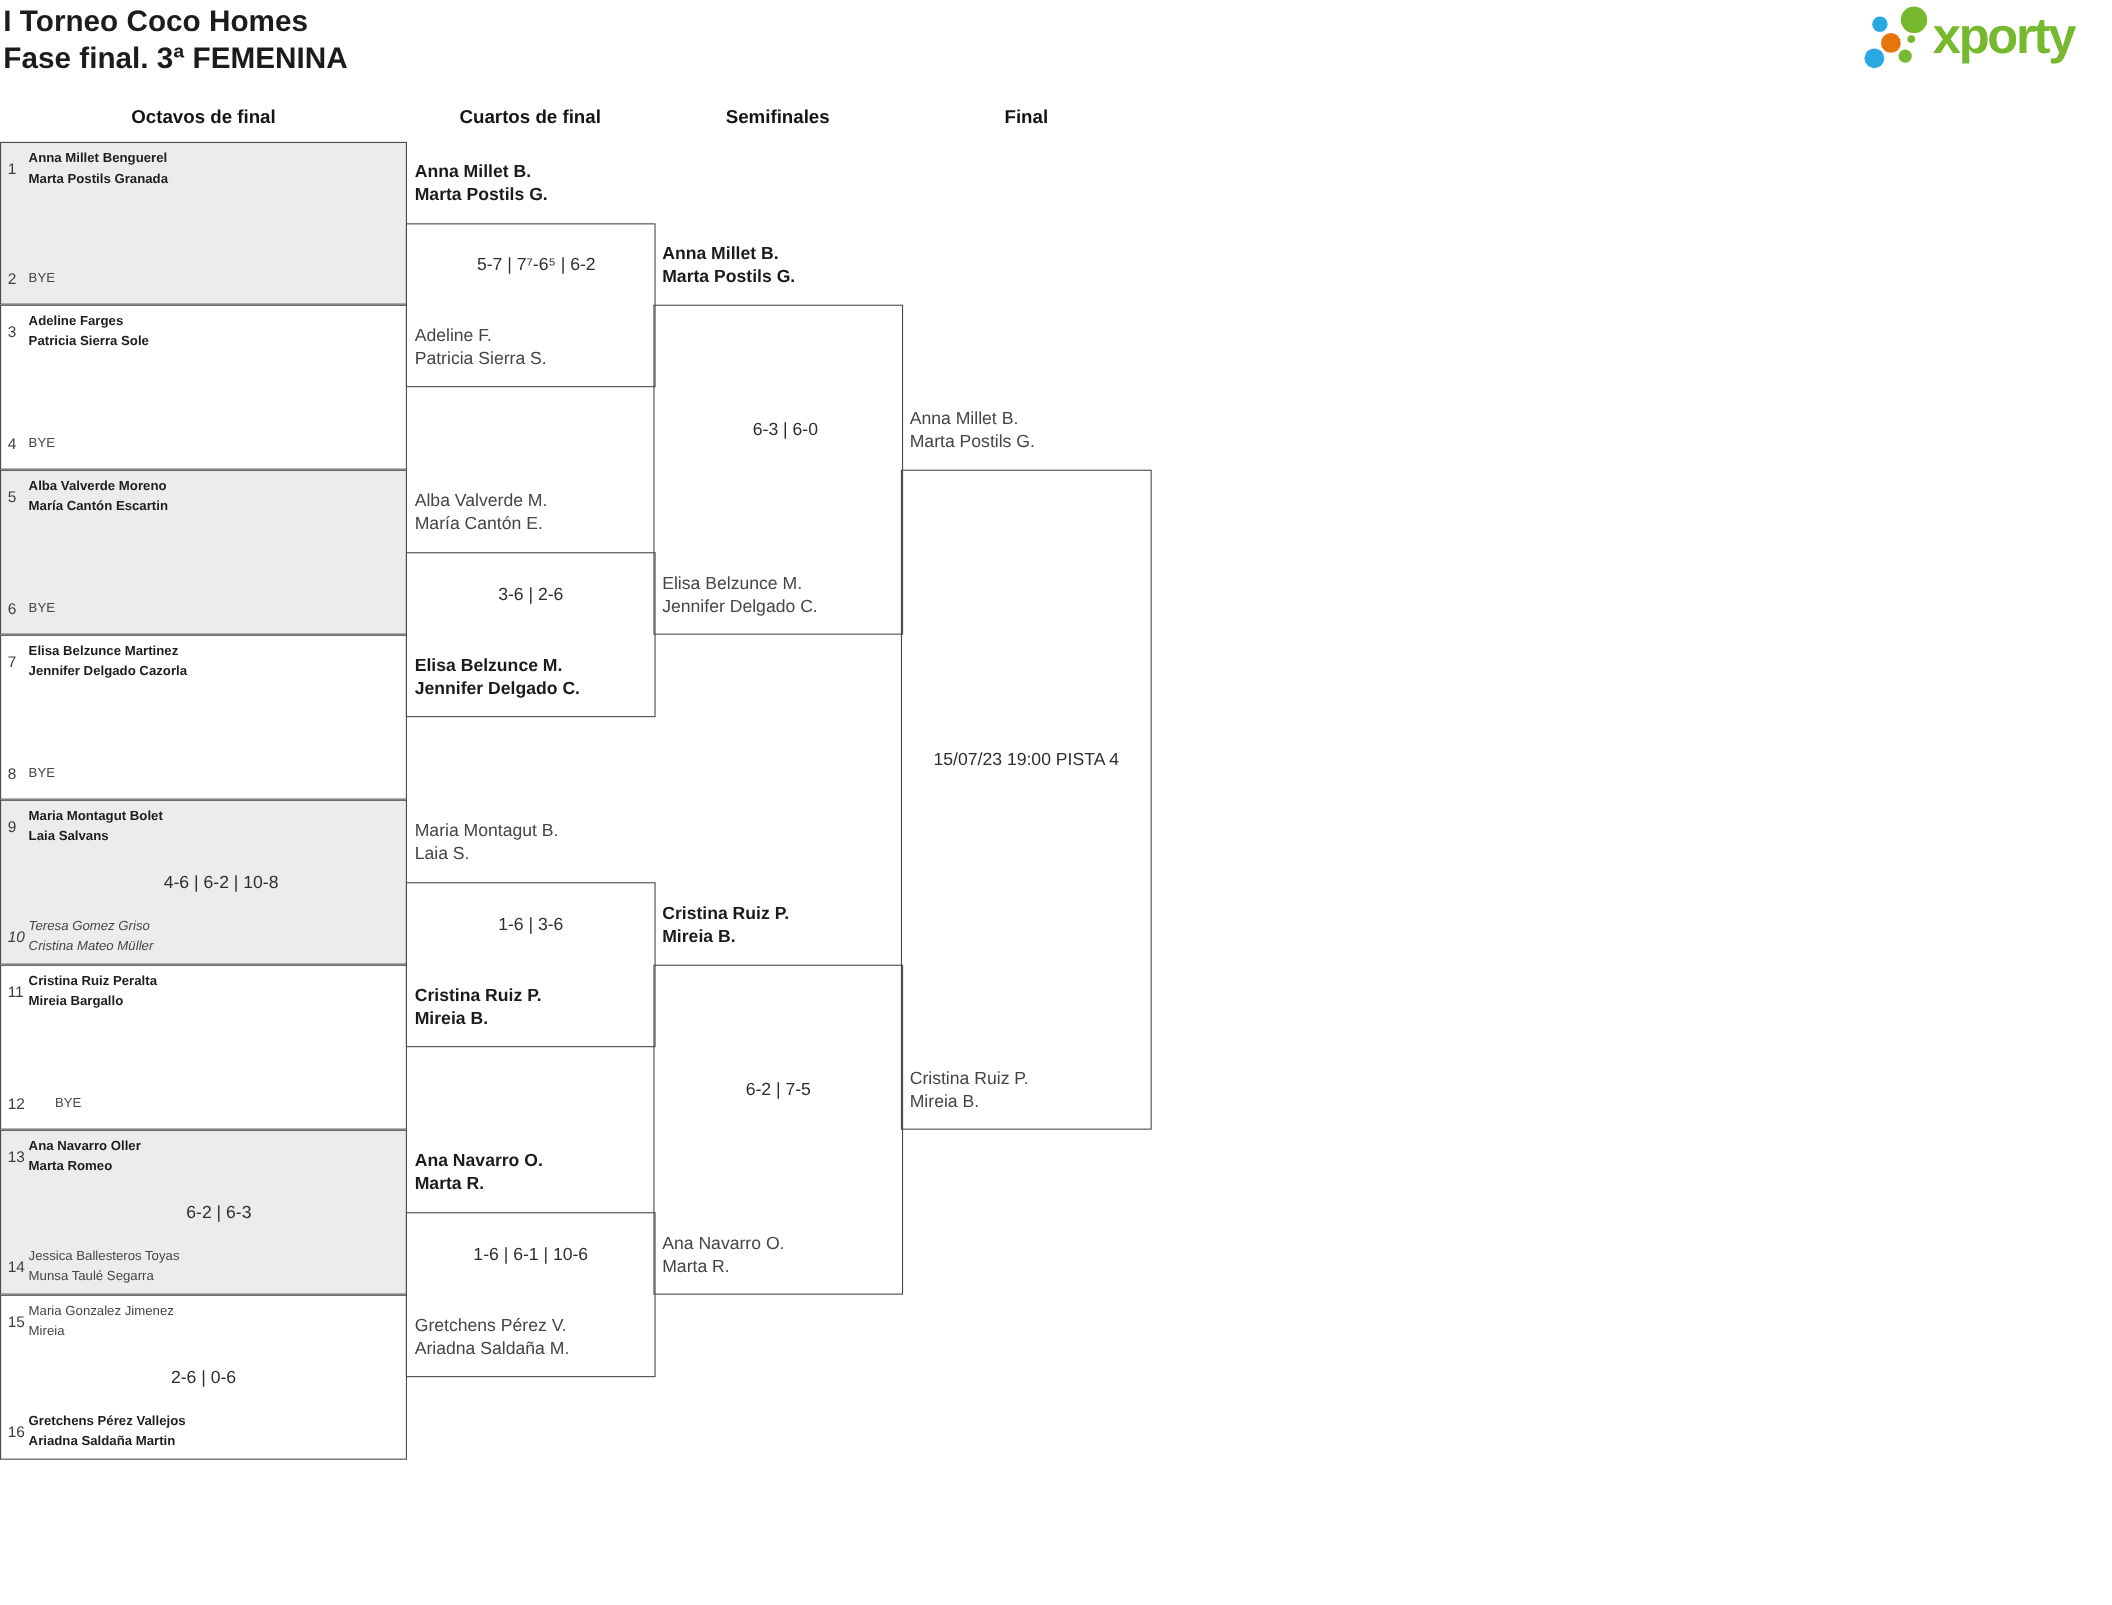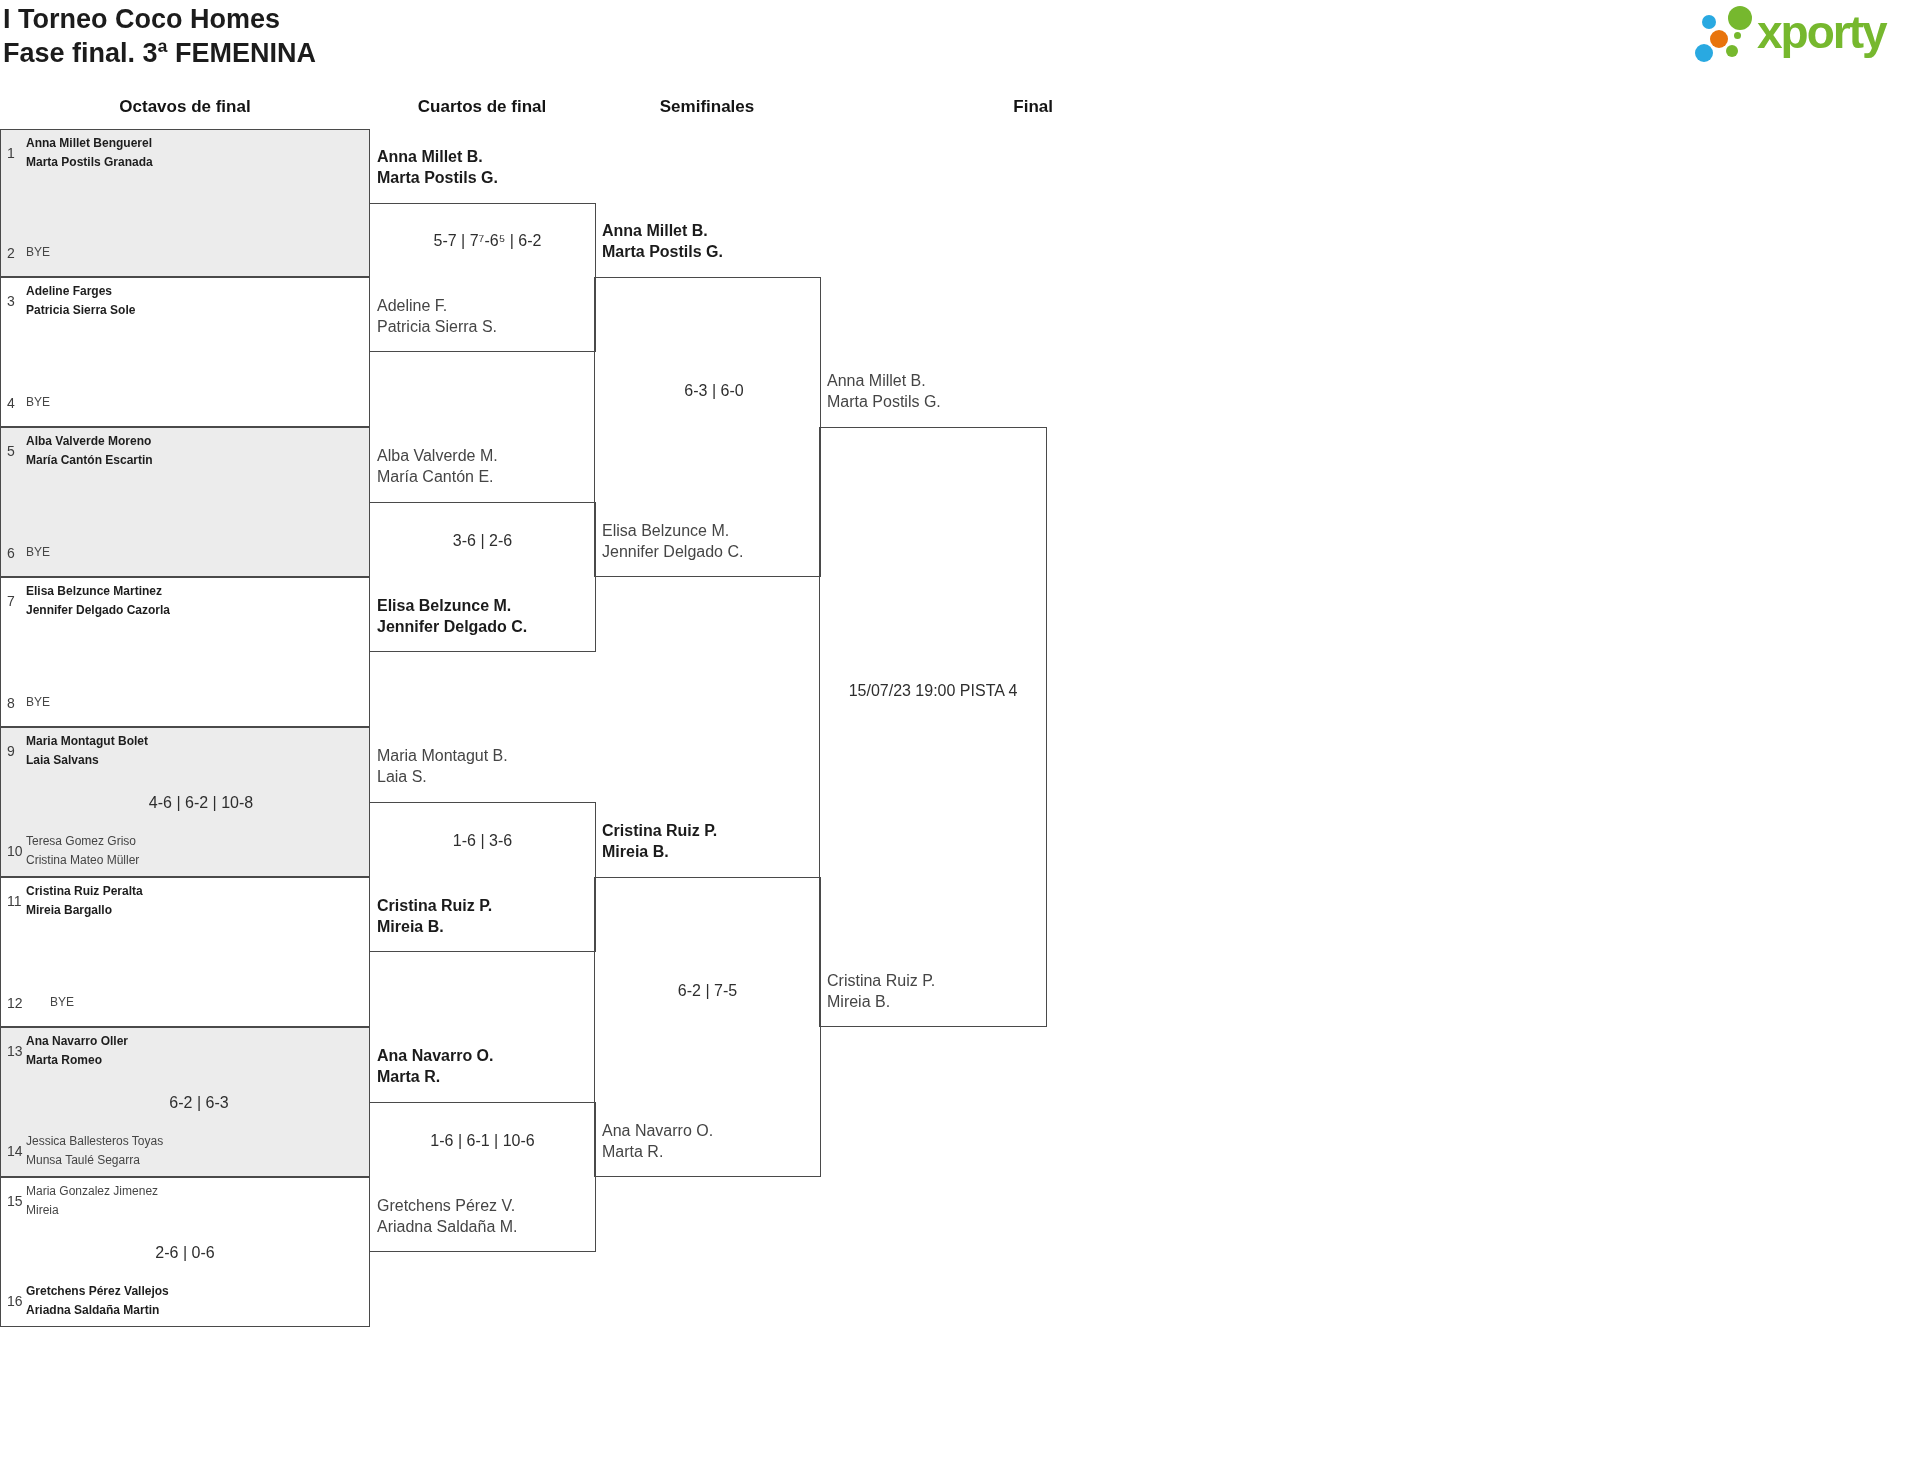--- a/index.html
+++ b/index.html
@@ -42,21 +42,21 @@
     <span class="dot" style="left:1710px;top:30px;width:18px;height:18px;background:#e8740c;"></span>
     <span class="dot" style="left:1695px;top:44px;width:18px;height:18px;background:#29a9e1;"></span>
     <span class="dot" style="left:1726px;top:45px;width:12px;height:12px;background:#76b82e;"></span>
     <span class="dot" style="left:1734px;top:32px;width:7px;height:7px;background:#76b82e;"></span>
     <span class="brand">xporty</span>
   </div>
 
   <div class="hdr" style="left:65px;">Octavos de final</div>
   <div class="hdr" style="left:362px;">Cuartos de final</div>
   <div class="hdr" style="left:587px;">Semifinales</div>
-  <div class="hdr" style="left:813px;text-align:right;">Final</div>
+  <div class="hdr" style="left:813px;">Final</div>
 
   <div class="pair g" style="top:129px;height:148px;"></div>
   <div class="pair" style="top:277px;height:150px;"></div>
   <div class="pair g" style="top:427px;height:150px;"></div>
   <div class="pair" style="top:577px;height:150px;"></div>
   <div class="pair g" style="top:727px;height:150px;"></div>
   <div class="pair" style="top:877px;height:150px;"></div>
   <div class="pair g" style="top:1027px;height:150px;"></div>
   <div class="pair" style="top:1177px;height:150px;"></div>
 
@@ -117,21 +117,21 @@
   </div>
 
   <div class="row" style="top:732px;">
     <span class="seed">9</span>
     <span class="names">
         <div class="nm w">Maria Montagut Bolet</div>
         <div class="nm w">Laia Salvans</div>
       </span>
   </div>
   <div class="sc" style="left:16px;top:792px;width:370px;">4-6 | 6-2 | 10-8</div>
-  <div class="row" style="top:832px;">
+  <div class="row" style="top:832px;font-style:italic;">
     <span class="seed">10</span>
     <span class="names">
         <div class="nm">Teresa Gomez Griso</div>
         <div class="nm">Cristina Mateo Müller</div>
       </span>
   </div>
 
   <div class="row" style="top:882px;">
     <span class="seed">11</span>
     <span class="names">

